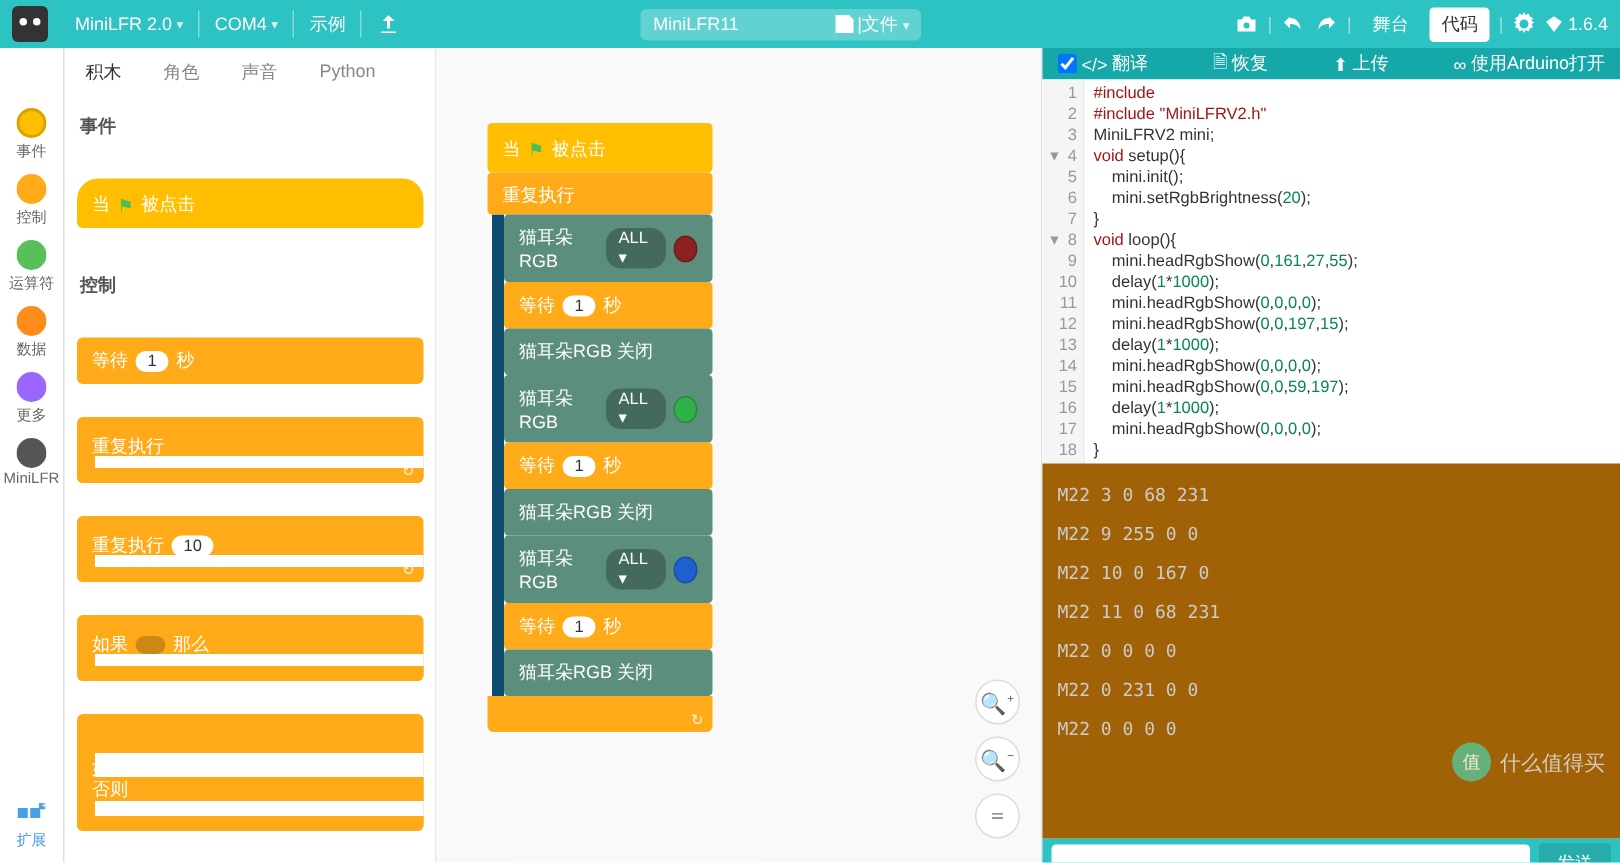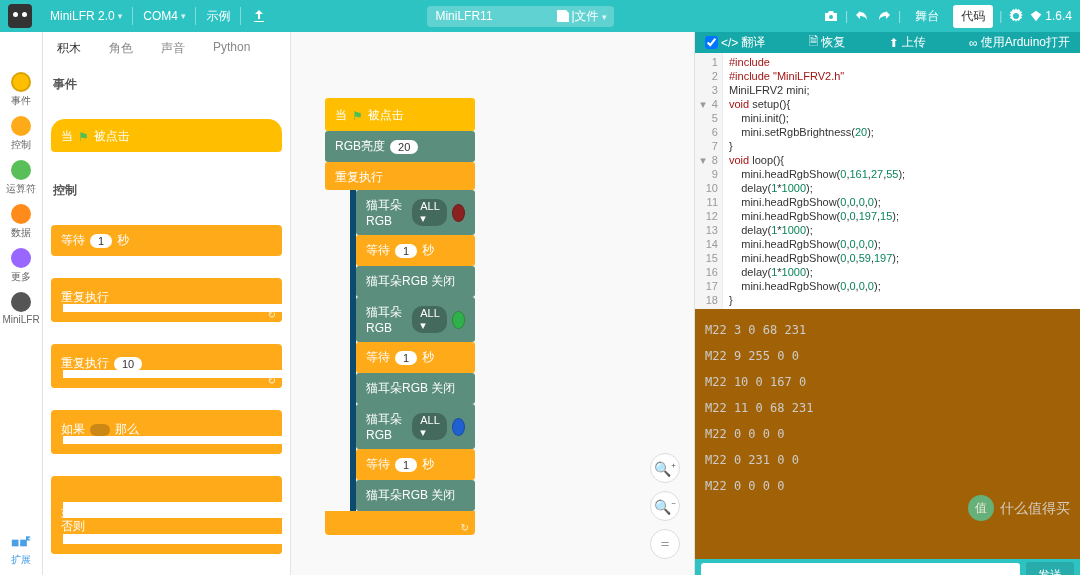--- a/index.html
+++ b/index.html
@@ -217,30 +217,26 @@
         <span class="pill-oval"></span>
         <span>那么</span>
       <div style="position:absolute;left:12px;right:0;top:26px;height:16px;background:#fff"></div>
       <div style="position:absolute;left:0;right:0;top:42px;height:16px;background:#ffab19;display:flex;align-items:center;padding-left:10px">否则</div>
       <div style="position:absolute;left:12px;right:0;top:58px;bottom:10px;background:#fff"></div>
       <div style="position:absolute;left:0;right:0;bottom:0;height:10px;background:#ffab19;border-radius:0 0 4px 4px"></div>
     </div>
   </div>
 
   <div class="canvas">
-    <div class="script" style="left:34px;top:66px;width:150px">
+    <div class="script" style="left:34px;top:50px;width:150px">
       <div class="block hat b-events">当 <span class="flag">⚑</span> 被点击</div>
-      <div class="block b-ext-dark">
-          <span>RGB亮度</span>
-          <span class="pill">20</span>
-        </div>
       <div class="block b-control" style="padding-bottom:4px">
           <span>重复执行</span>
         </div>
-      <div style="margin-left:25px;border-left:6px solid #0c4a6e">
+      <div style="margin-left:3px;border-left:8px solid #0c4a6e">
         <div class="block b-ext-dark" style="margin:0">
             <span>猫耳朵RGB</span>
             <span class="pill-dark"><span>ALL</span> ▾</span>
             <span class="color-dot" style="background:#8b2222"></span>
           </div>
         <div class="block b-control" style="margin:0">
             <span>等待</span>
             <span class="pill">1</span>
             <span>秒</span>
           </div>

